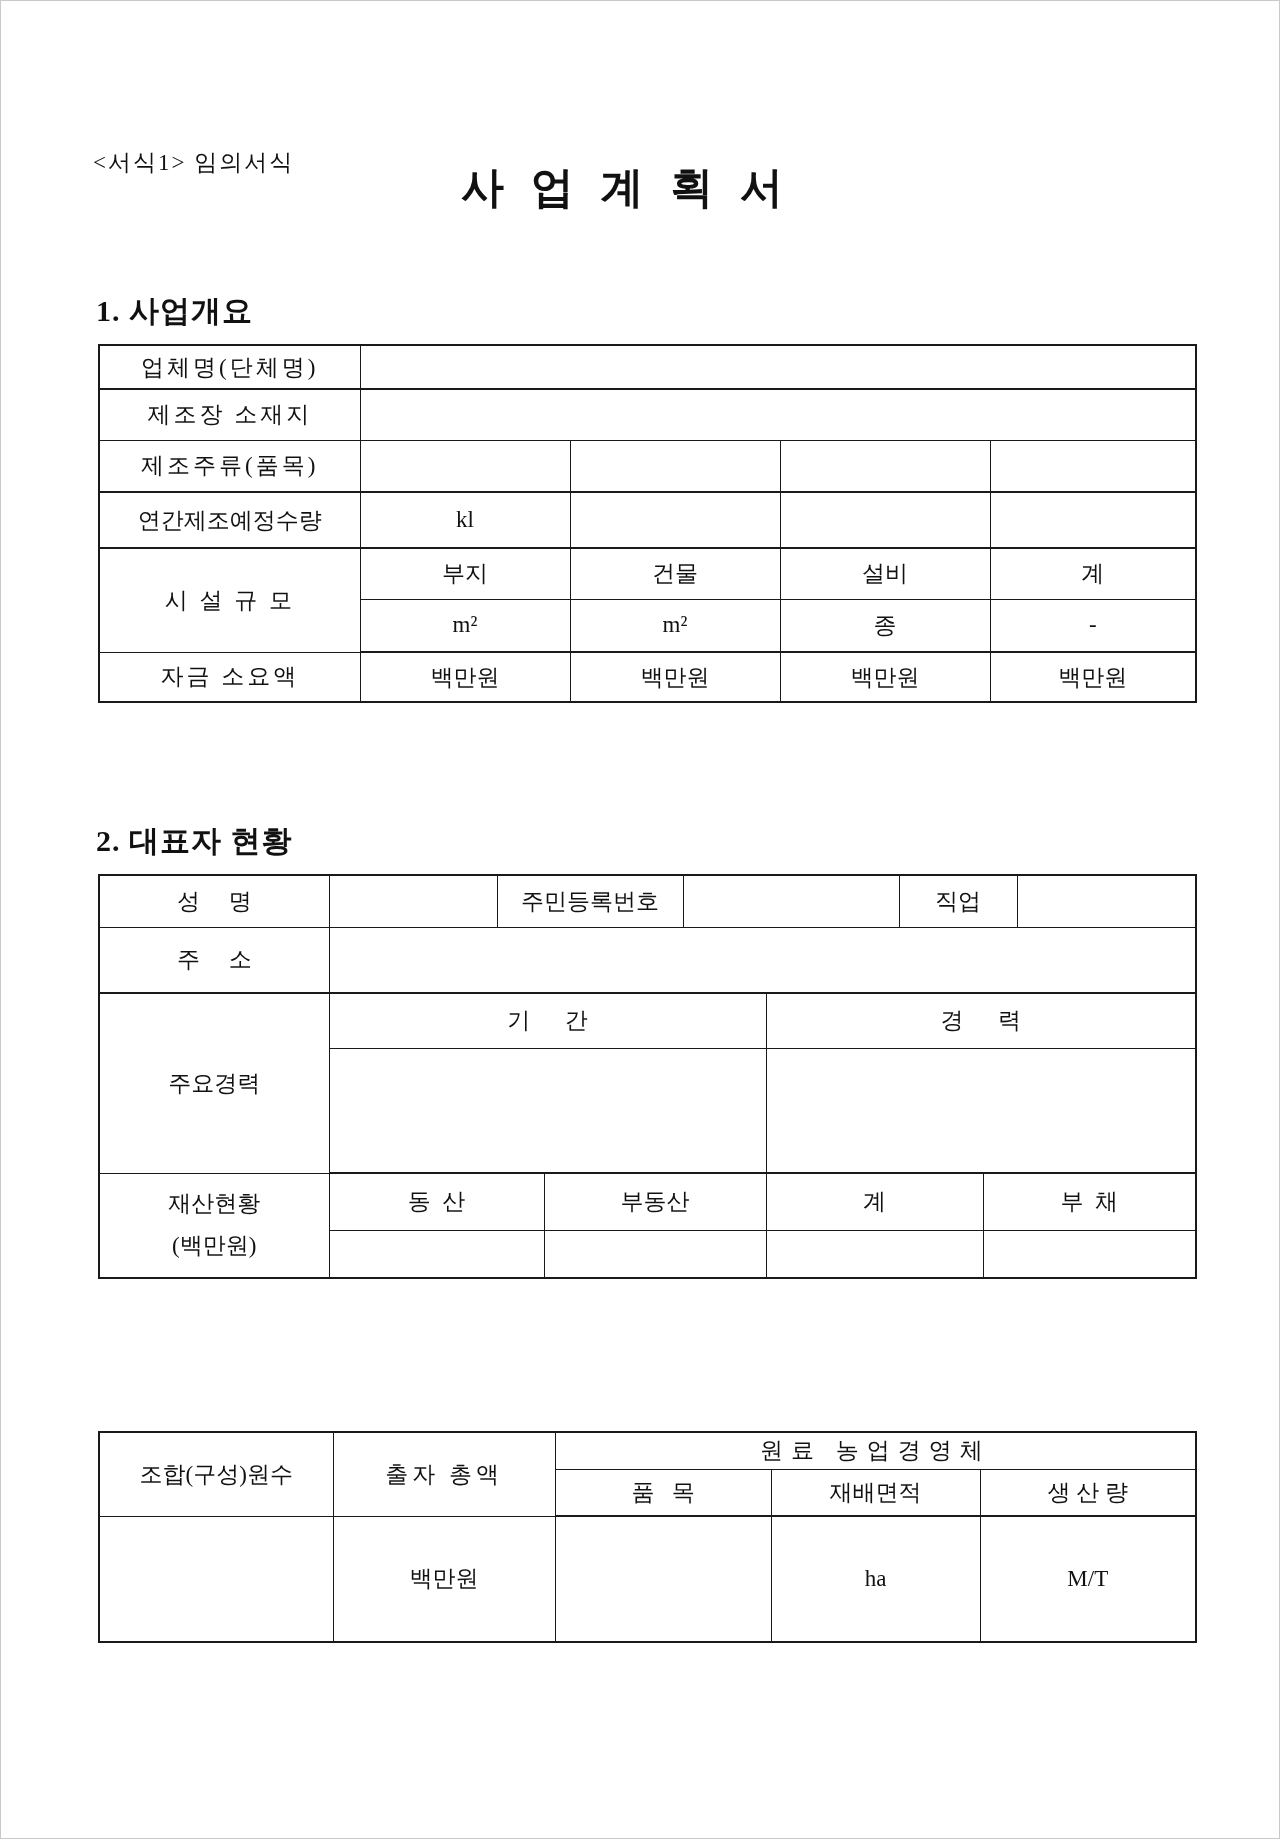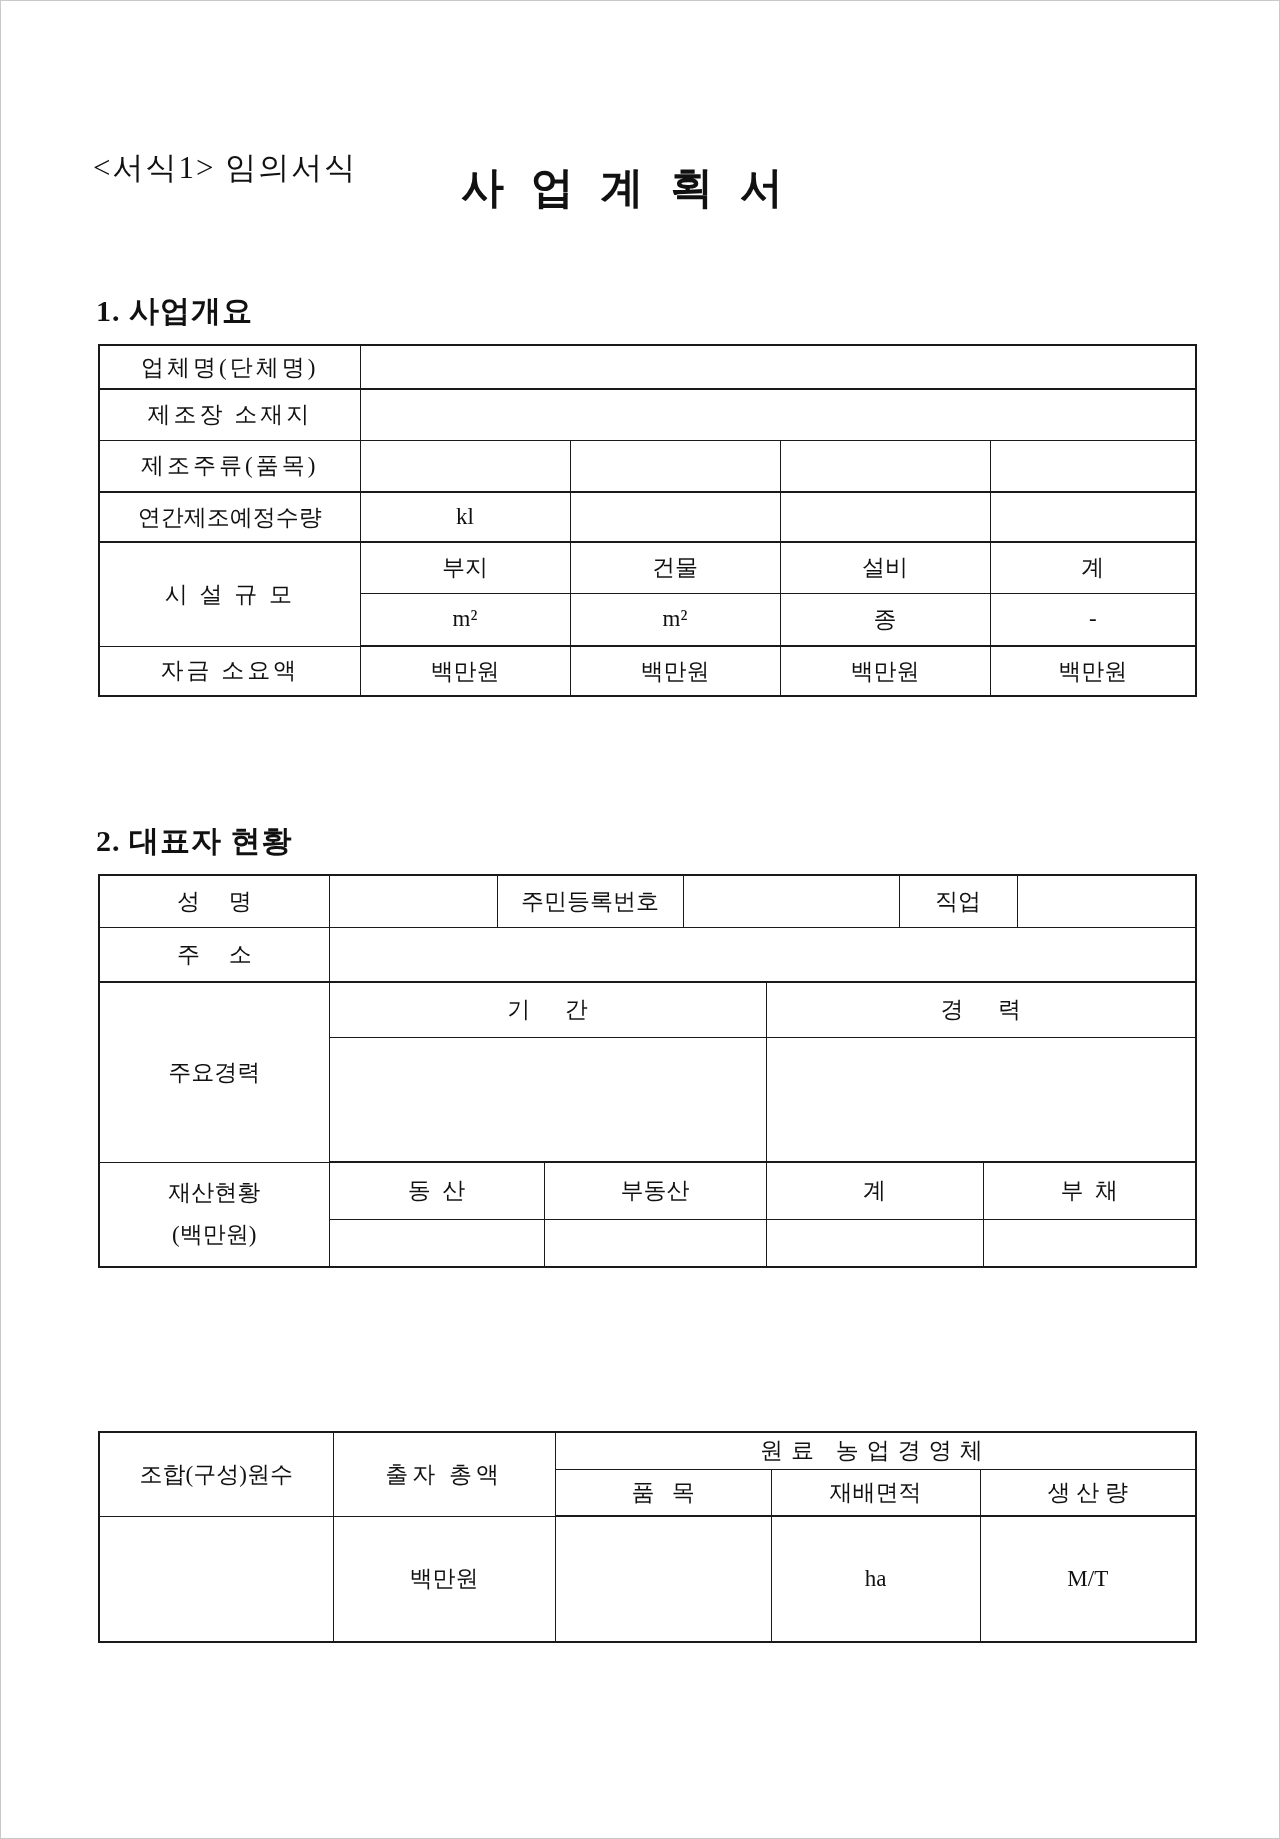--- a/index.html
+++ b/index.html
@@ -8,21 +8,21 @@
     width:1280px;height:1839px;
     background:#ffffff;
     font-family:"Liberation Serif","DejaVu Serif",serif;
     color:#111;
     box-sizing:border-box;
     border:1px solid #c9c9c9;
     overflow:hidden;
   }
   .form-note{
     position:absolute;left:92px;top:146px;
-    font-size:31px;letter-spacing:2px;white-space:pre;
+    font-size:23px;letter-spacing:2px;white-space:pre;
   }
   .doc-title{
     position:absolute;left:460px;top:158px;
     font-size:43px;font-weight:bold;letter-spacing:8px;white-space:pre;
   }
   .sec-heading{
     position:absolute;left:95px;
     font-size:30px;font-weight:bold;letter-spacing:1px;white-space:pre;
   }
   .h1{top:290px;}
@@ -85,21 +85,21 @@
       <th class="lab">제조장 소재지</th>
       <td colspan="4"></td>
     </tr>
     <tr style="height:52px" class="bb2">
       <th class="lab">제조주류(품목)</th>
       <td></td>
       <td></td>
       <td></td>
       <td></td>
     </tr>
-    <tr style="height:50px" class="bb2">
+    <tr style="height:56px" class="bb2">
       <th>연간제조예정수량</th>
       <td class="ru">kl</td>
       <td></td>
       <td></td>
       <td></td>
     </tr>
     <tr style="height:51px">
       <th rowspan="2" class="lab">시 설 규 모</th>
       <td class="ru">부지</td>
       <td class="ru">건물</td>
@@ -138,21 +138,21 @@
     </colgroup>
     <tbody>
         <tr style="height:52px">
       <th>성     명</th>
       <td></td>
       <th colspan="2">주민등록번호</th>
       <td colspan="2"></td>
       <th colspan="2">직업</th>
       <td></td>
     </tr>
-    <tr style="height:55px" class="bb2">
+    <tr style="height:66px" class="bb2">
       <th>주     소</th>
       <td colspan="8"></td>
     </tr>
     <tr style="height:55px">
       <th rowspan="2">주요경력</th>
       <th colspan="4">기      간</th>
       <th colspan="4">경      력</th>
     </tr>
     <tr style="height:125px" class="bb2">
       <td colspan="4"></td>

